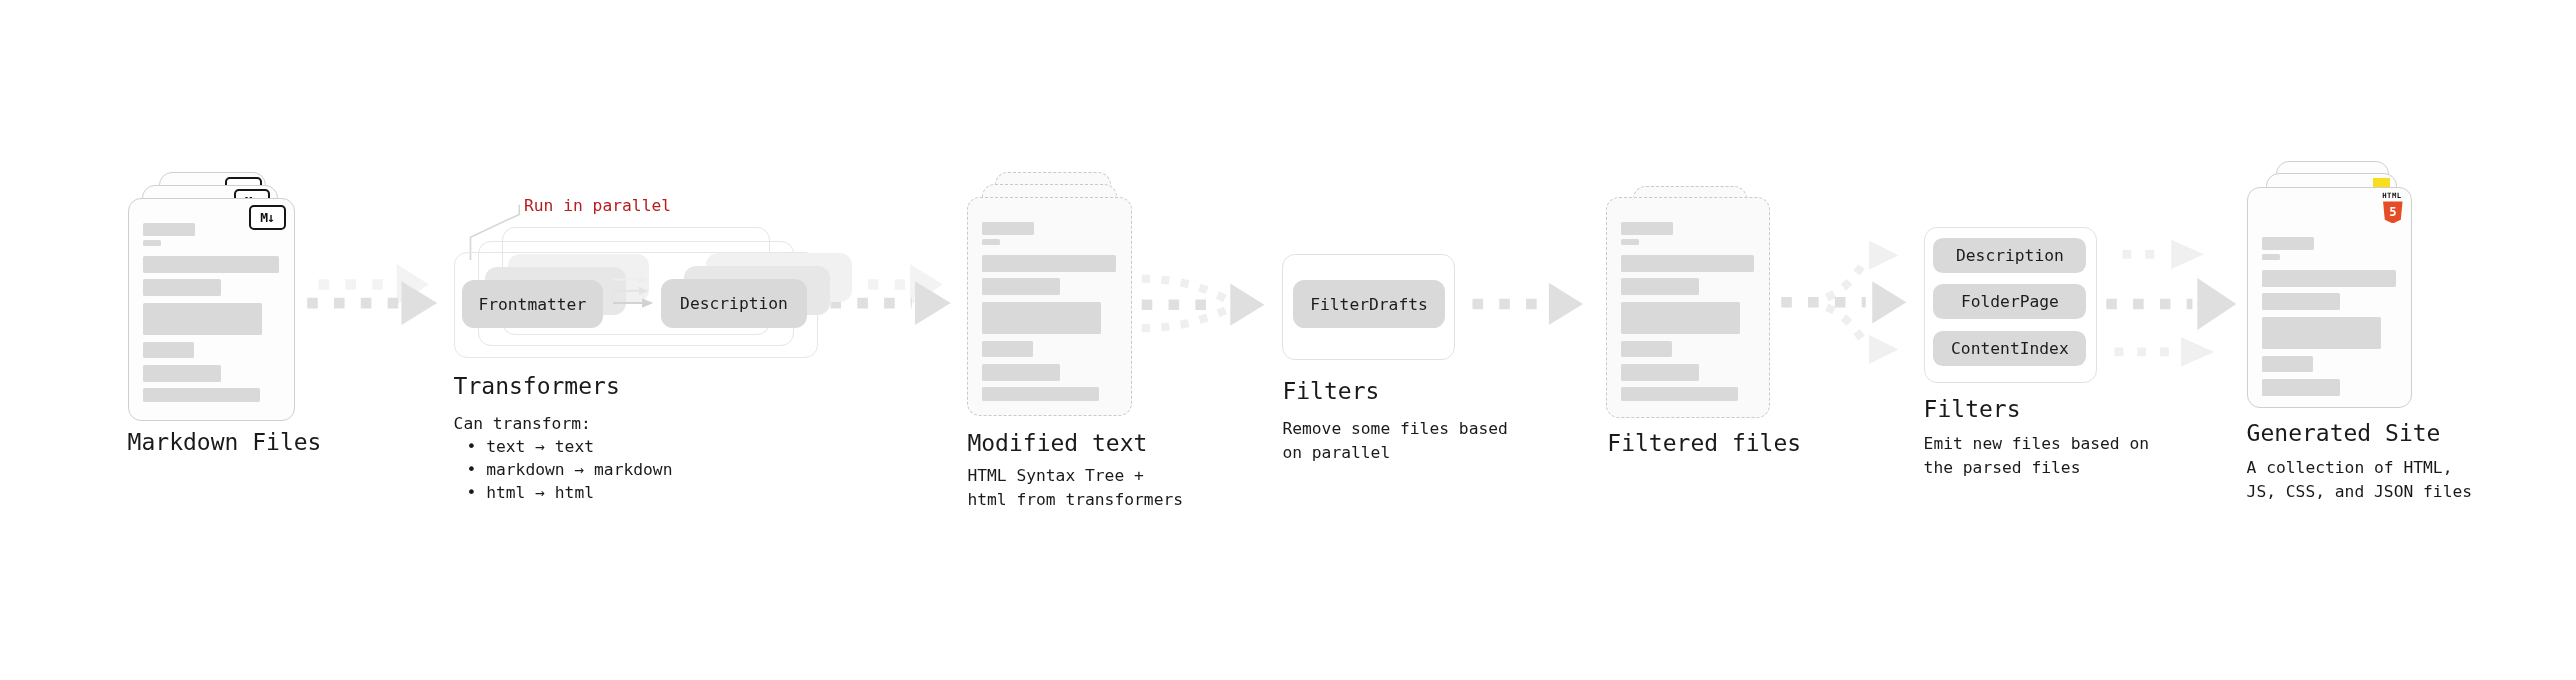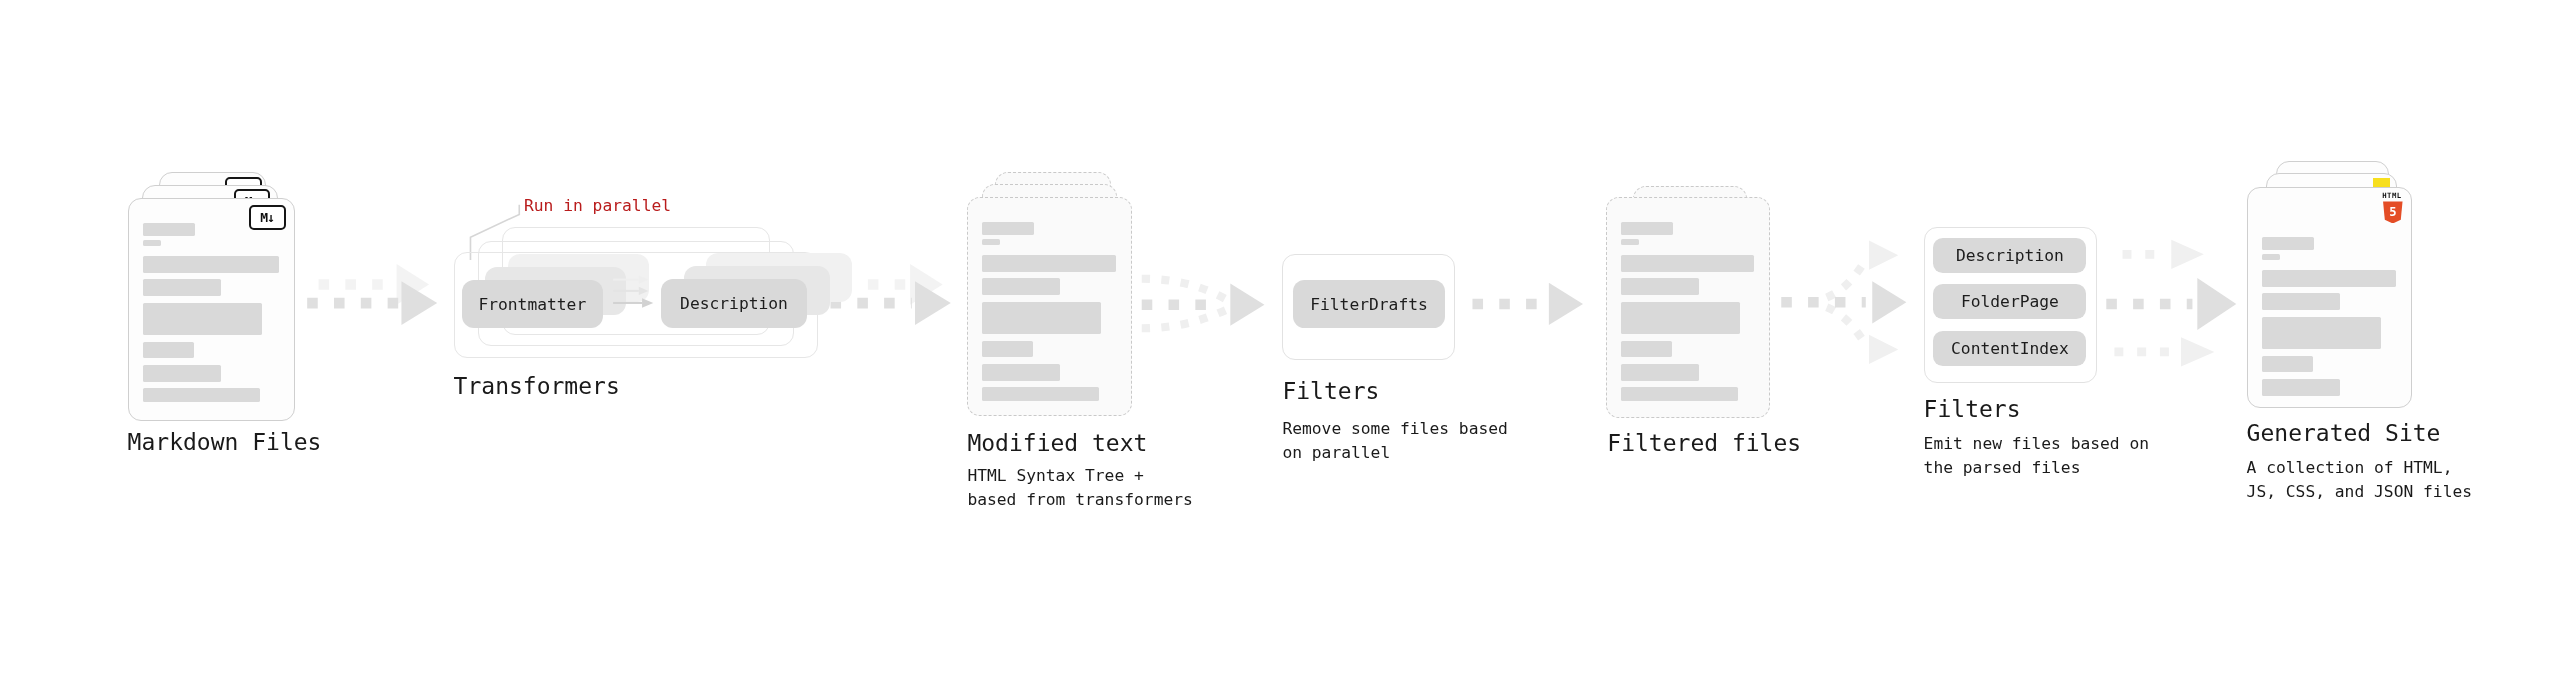--- a/index.html
+++ b/index.html
@@ -162,41 +162,47 @@
         <polygon class="mini-f2" points="34,16 34,26 46,21"></polygon>
       <line class="mini-a3" x1="2" y1="36" x2="38" y2="36"></line>
         <polygon class="mini-f3" points="38,30 38,42 52,36"></polygon>
     </svg>
 
     <div class="node ghost2" style="left:254px;top:60px;width:146px;height:49px;"></div>
     <div class="node ghost1" style="left:232px;top:73px;width:146px;height:49px;"></div>
     <div class="node" style="left:209px;top:86px;width:146px;height:49px;">Description</div>
 
     <div class="title" style="left:1.6px;top:180px;">Transformers</div>
+    <div class="caption" style="left:1.6px;top:219px;line-height:23px;">
+      <div>Can transform:</div>
+      <div class="bullet-item">text → text</div>
+      <div class="bullet-item">markdown → markdown</div>
+      <div class="bullet-item">html → html</div>
+    </div>
   </div>
 
   <div class="group" id="g-modified" style="left:965px;top:159px;width:199px;height:358px;">
     <div class="card dashed" style="left:30px;top:13px;width:116px;height:59px;"></div>
     <div class="card dashed" style="left:17px;top:25px;width:135px;height:69px;"></div>
     <div class="card dashed" style="left:1.6px;top:38px;width:165px;height:219px;">
       <div class="bars">
         <div class="bar b1"></div>
         <div class="bar b2"></div>
         <div class="bar b3"></div>
         <div class="bar b4"></div>
         <div class="bar b5"></div>
         <div class="bar b6"></div>
         <div class="bar b7"></div>
         <div class="bar b8"></div>
       </div>
     </div>
     <div class="title" style="left:2.4px;top:271px;">Modified text</div>
     <div class="caption" style="left:2.4px;top:305px;">
       <div>HTML Syntax Tree +</div>
-      <div>based from transformers</div>
+      <div>html from transformers</div>
     </div>
   </div>
 
   <div class="group" id="g-filters" style="left:1280px;top:252px;width:219px;height:219px;">
     <div class="panel" style="left:1.6px;top:1.6px;width:173px;height:106px;"></div>
     <div class="pill" style="left:13px;top:28.4px;width:152px;height:48px;border-radius:11.4px;">FilterDrafts</div>
     <div class="title" style="left:2.4px;top:126px;">Filters</div>
     <div class="caption" style="left:2.4px;top:165px;">
       <div>Remove some files based</div>
       <div>on parallel</div>

